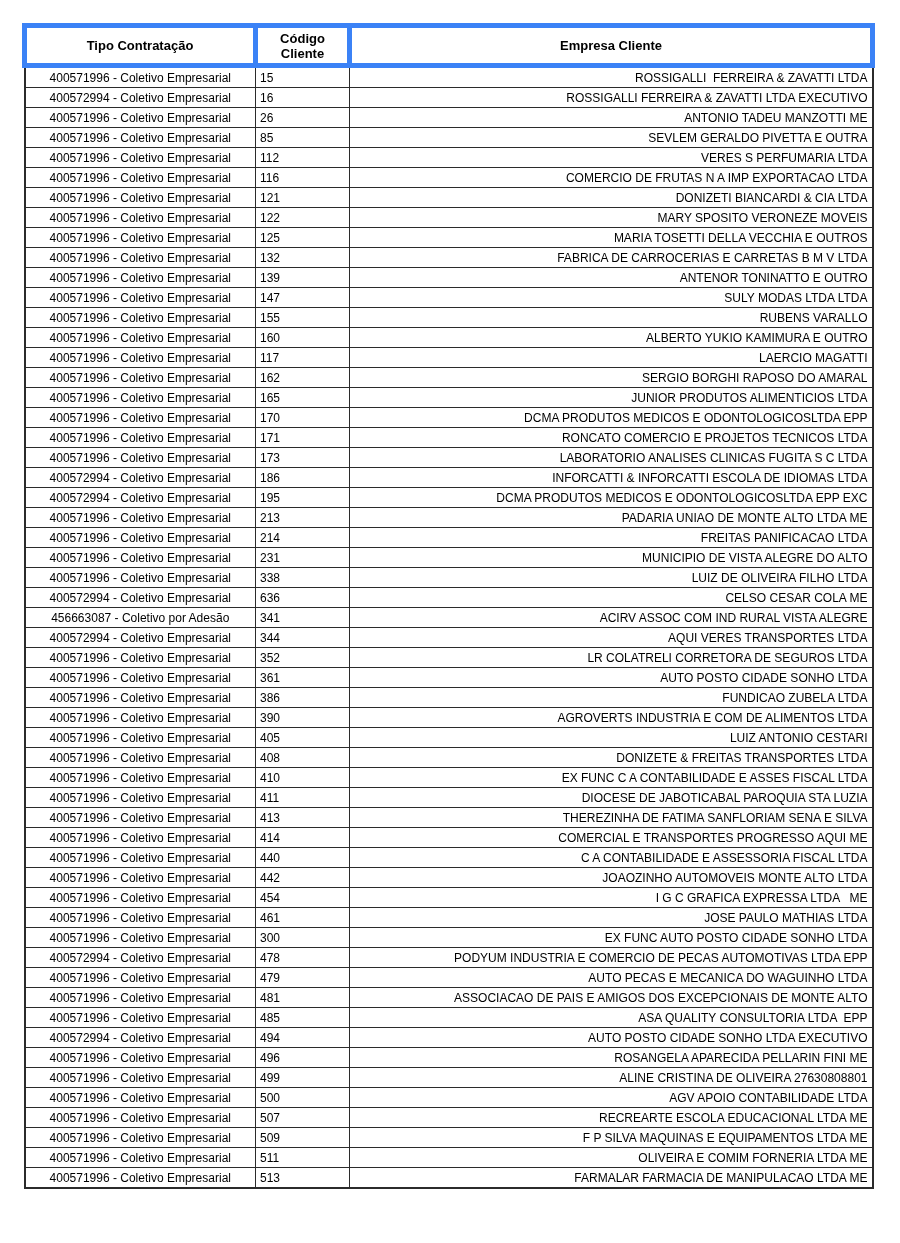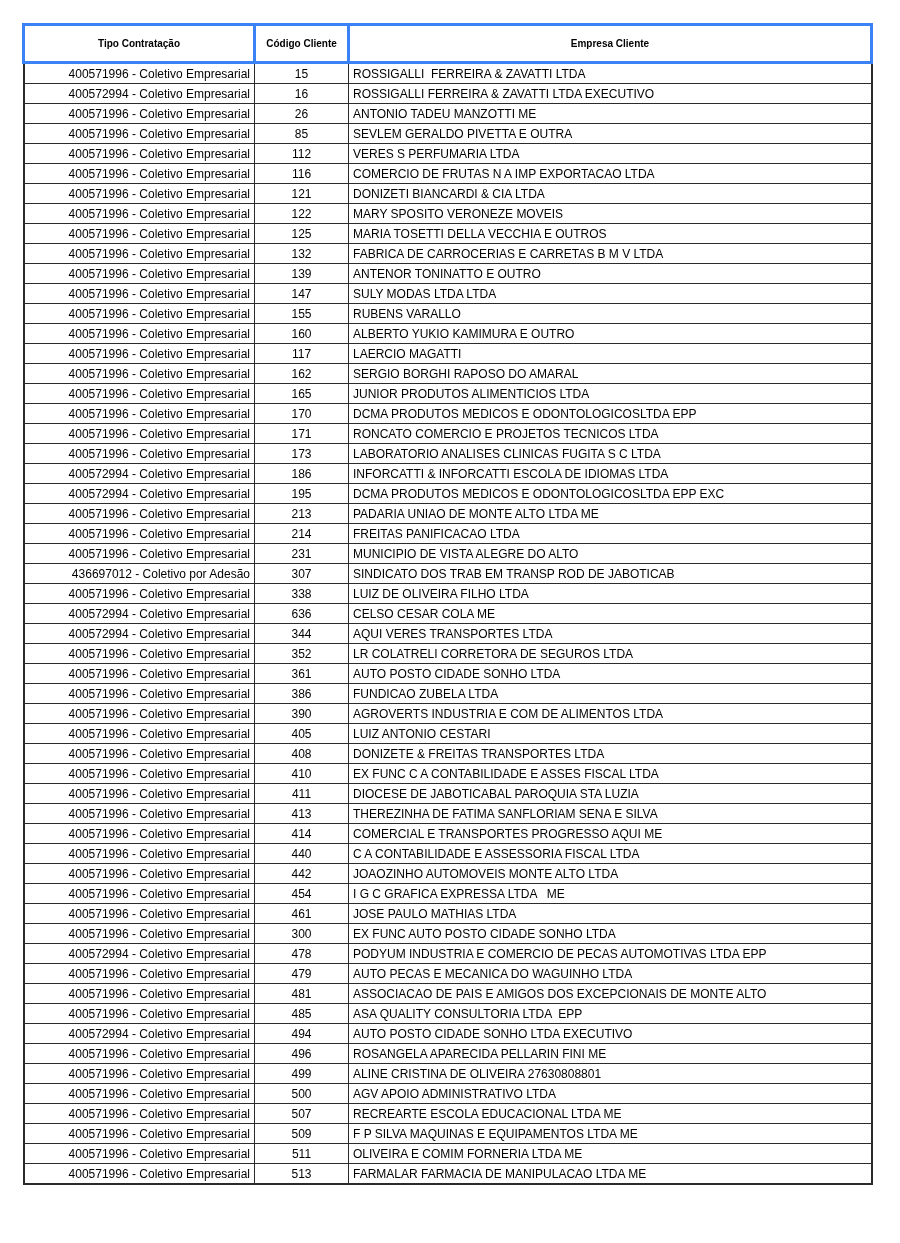--- a/index.html
+++ b/index.html
@@ -23,41 +23,41 @@
     top: 23px;
     width: 848px;
     border-collapse: collapse;
     table-layout: fixed;
     border: 2px solid #2b2b2b;
   }
   table.clients col.c0 { width: 231px; }
   table.clients col.c1 { width: 94px; }
   table.clients col.c2 { width: 523px; }
   table.clients th {
-    border: 3px solid #3b82f6;
+    border: 5px solid #3b82f6;
     height: 35px;
-    font-size: 10px;
+    font-size: 13px;
     font-weight: bold;
     text-align: center;
     vertical-align: middle;
     padding: 0 4px;
     background: #ffffff;
   }
   table.clients td {
     border: 1px solid #2b2b2b;
     height: 19px;
     font-size: 12px;
     vertical-align: middle;
     padding: 0 4px;
     overflow: hidden;
     white-space: pre;
   }
-  table.clients td.col0 { text-align: right; }
-  table.clients td.col1 { text-align: center; }
-  table.clients td.col2 { text-align: left; }
+  table.clients td.col0 { text-align: center; }
+  table.clients td.col1 { text-align: left; }
+  table.clients td.col2 { text-align: right; }
 </style>
 </head>
 <body>
 
 <div class="page">
   <table class="clients">
     <colgroup>
       <col class="c0">
       <col class="c1">
       <col class="c2">
@@ -189,35 +189,35 @@
           <td class="col0">400571996 - Coletivo Empresarial</td>
           <td class="col1">214</td>
           <td class="col2">FREITAS PANIFICACAO LTDA</td>
         </tr>
         <tr>
           <td class="col0">400571996 - Coletivo Empresarial</td>
           <td class="col1">231</td>
           <td class="col2">MUNICIPIO DE VISTA ALEGRE DO ALTO</td>
         </tr>
         <tr>
-          <td class="col0">436697012 - Coletivo por Adesão</td>
-          <td class="col1">307</td>
-          <td class="col2">SINDICATO DOS TRAB EM TRANSP ROD DE JABOTICAB</td>
-        </tr>
-        <tr>
           <td class="col0">400571996 - Coletivo Empresarial</td>
           <td class="col1">338</td>
           <td class="col2">LUIZ DE OLIVEIRA FILHO LTDA</td>
         </tr>
         <tr>
           <td class="col0">400572994 - Coletivo Empresarial</td>
           <td class="col1">636</td>
           <td class="col2">CELSO CESAR COLA ME</td>
         </tr>
         <tr>
+          <td class="col0">456663087 - Coletivo por Adesão</td>
+          <td class="col1">341</td>
+          <td class="col2">ACIRV ASSOC COM IND RURAL VISTA ALEGRE</td>
+        </tr>
+        <tr>
           <td class="col0">400572994 - Coletivo Empresarial</td>
           <td class="col1">344</td>
           <td class="col2">AQUI VERES TRANSPORTES LTDA</td>
         </tr>
         <tr>
           <td class="col0">400571996 - Coletivo Empresarial</td>
           <td class="col1">352</td>
           <td class="col2">LR COLATRELI CORRETORA DE SEGUROS LTDA</td>
         </tr>
         <tr>
@@ -321,21 +321,21 @@
           <td class="col2">ROSANGELA APARECIDA PELLARIN FINI ME</td>
         </tr>
         <tr>
           <td class="col0">400571996 - Coletivo Empresarial</td>
           <td class="col1">499</td>
           <td class="col2">ALINE CRISTINA DE OLIVEIRA 27630808801</td>
         </tr>
         <tr>
           <td class="col0">400571996 - Coletivo Empresarial</td>
           <td class="col1">500</td>
-          <td class="col2">AGV APOIO ADMINISTRATIVO LTDA</td>
+          <td class="col2">AGV APOIO CONTABILIDADE LTDA</td>
         </tr>
         <tr>
           <td class="col0">400571996 - Coletivo Empresarial</td>
           <td class="col1">507</td>
           <td class="col2">RECREARTE ESCOLA EDUCACIONAL LTDA ME</td>
         </tr>
         <tr>
           <td class="col0">400571996 - Coletivo Empresarial</td>
           <td class="col1">509</td>
           <td class="col2">F P SILVA MAQUINAS E EQUIPAMENTOS LTDA ME</td>

